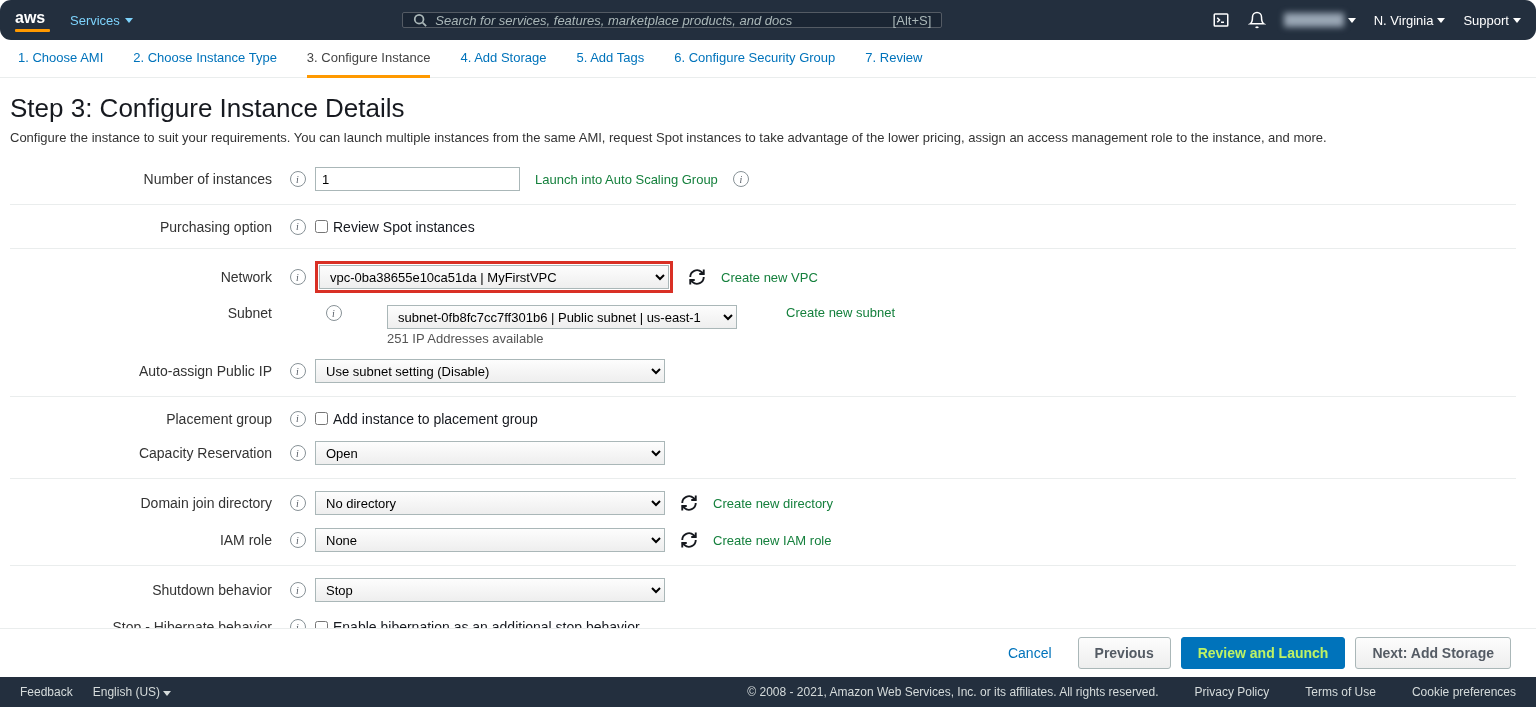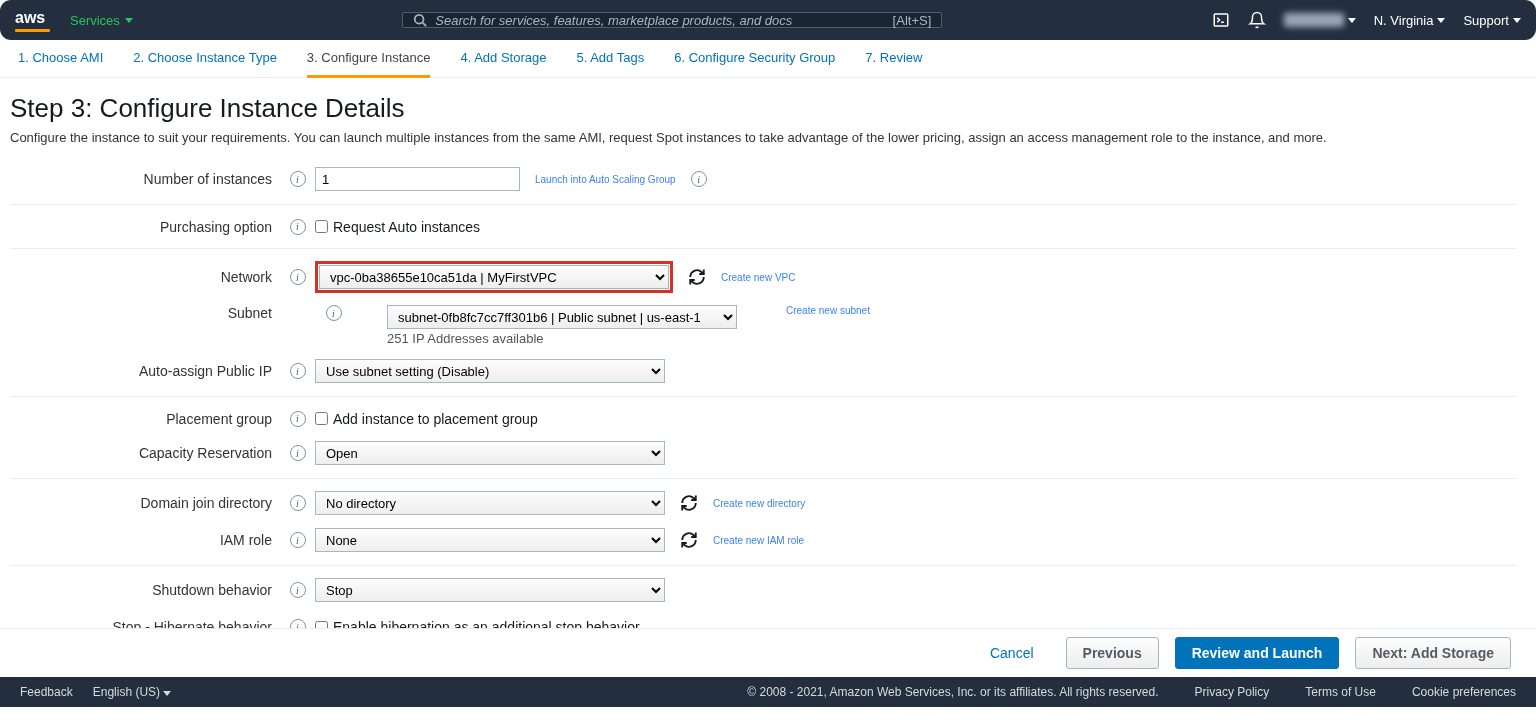--- a/index.html
+++ b/index.html
@@ -3,21 +3,21 @@
 <meta charset="utf-8">
 <style>
 * { margin: 0; padding: 0; box-sizing: border-box; font-family: "Amazon Ember", "Helvetica Neue", Arial, sans-serif; }
 body { background: #fff; font-size: 14px; color: #16191f; }
 
 
 .top-nav { background: #232f3e; height: 40px; display: flex; align-items: center; padding: 0 15px; color: #fff; border-radius: 11px; }
 .aws-logo { font-weight: bold; font-size: 16px; color: #fff; margin-right: 20px; display:flex; align-items:center;}
 .aws-logo-text { margin-bottom: 2px; }
 .aws-logo-underline { height: 3px; background: #ff9900; width: 35px; border-radius: 1px;}
-.services-btn { color: #22c55e; cursor: pointer; display: flex; align-items: center; gap: 5px; font-size: 13px;}
+.services-btn { color: #7dd3fc; cursor: pointer; display: flex; align-items: center; gap: 5px; font-size: 13px;}
 .search-wrapper { flex: 1; display: flex; justify-content: center; }
 .search-box { width: 540px; height: 16px; background: #1a2533; border: 1px solid #545b64; border-radius: 2px; display: flex; align-items: center; padding: 0 10px; color: #aab7b8; font-style: italic; font-size: 13px; }
 .search-box .kbd { margin-left: auto; font-style: normal; }
 .nav-right { display: flex; align-items: center; gap: 18px; font-size: 13px; }
 .nav-right span { cursor: pointer; display: flex; align-items: center; gap: 4px;}
 .nav-icon { width:18px; height:18px; }
 .blurred { filter: blur(3px); width: 60px; height: 14px; background: #9aa7b5;}
 
 
 .wizard-tabs { display: flex; padding: 10px 18px 0 18px; border-bottom: 1px solid #eaeded; gap: 30px; }
@@ -33,36 +33,36 @@
 .form-table { width: 100%; }
 .form-row { display: flex; align-items: center; padding: 6px 0; min-height: 38px; }
 .form-row.section-start { border-top: 1px solid #eaeded; padding-top: 12px; margin-top: 6px;}
 .label-col { width: 270px; text-align: right; color: #333; font-size: 14px; padding-right: 8px;}
 .info-col { width: 35px; display: flex; align-items: center; justify-content: center; }
 .info-icon { width: 16px; height: 16px; border-radius: 50%; border: 1px solid #879196; display: inline-flex; align-items: center; justify-content: center; font-size: 10px; color: #545b64; font-style: italic; font-family: serif; cursor: pointer; }
 .input-col { flex: 1; display: flex; align-items: center; gap: 15px; }
 .text-input { width: 205px; height: 24px; border: 1px solid #aab7b8; padding: 2px 6px; font-size: 13px; }
 .select-input { width: 350px; height: 24px; border: 1px solid #aab7b8; background: linear-gradient(#fdfdfd,#eee); font-size: 13px; padding: 2px 6px; }
 .select-highlighted-wrapper { border: 3px solid #d93025; padding: 1px; display: inline-block;}
-.link { color: #3b82f6; cursor: pointer; font-size: 10px;}
+.link { color: #15803d; cursor: pointer; font-size: 13px;}
 .checkbox-label { display: flex; align-items: center; gap: 5px; font-size: 14px; }
 .sub-text { font-size: 13px; color: #555; margin-left: 0; margin-top: 2px;}
 .refresh-icon { width: 18px; height: 18px; cursor: pointer;}
 
 
 .content-wrapper::-webkit-scrollbar { width: 18px;}
 .content-wrapper::-webkit-scrollbar-track { background: #f1f1f1;}
 .content-wrapper::-webkit-scrollbar-thumb { background: #c1c1c1;}
 
 
-.action-bar { display: flex; justify-content: flex-end; align-items: center; gap: 16px; padding: 8px 25px; background: #fff; border-top: 1px solid #eaeded;}
+.action-bar { display: flex; justify-content: flex-end; align-items: center; gap: 10px; padding: 8px 25px; background: #fff; border-top: 1px solid #eaeded;}
 .btn { padding: 7px 16px; font-size: 14px; border-radius: 3px; cursor: pointer; border: 1px solid transparent;}
 .btn-cancel { color: #0073bb; background: transparent; border: none;}
 .btn-secondary { background: linear-gradient(#fdfdfd,#eee); border: 1px solid #aab7b8; color: #545b64; font-weight: bold;}
-.btn-primary { background: #0073bb; color: #ffffff; font-weight: bold; border: 1px solid #0073bb;}
+.btn-primary { background: #0073bb; color: #bef264; font-weight: bold; border: 1px solid #0073bb;}
 
 
 .footer { background: #232f3e; height: 30px; display: flex; align-items: center; padding: 0 20px; color: #d5dbdb; font-size: 12px; }
 .footer-left { display: flex; align-items: center; gap: 20px;}
 .footer-right { margin-left: auto; display: flex; align-items: center; gap: 36px;}
 .caret-down { width:0; height:0; border-left: 4px solid transparent; border-right: 4px solid transparent; border-top: 5px solid currentColor; display: inline-block; }
 </style>
 </head>
 <body>
 
@@ -146,21 +146,21 @@
     </div>
 
     <div class="form-row section-start">
       <div class="label-col">Purchasing option</div>
       <div class="info-col">
             <span class="info-icon">i</span>
           </div>
       <div class="input-col">
         <label class="checkbox-label">
           <input type="checkbox" style=""> 
-              <span>Request Auto instances</span>
+              <span>Review Spot instances</span>
         </label>
       </div>
     </div>
 
     <div class="form-row section-start">
       <div class="label-col">Network</div>
       <div class="info-col">
             <span class="info-icon">i</span>
           </div>
       <div class="input-col">

